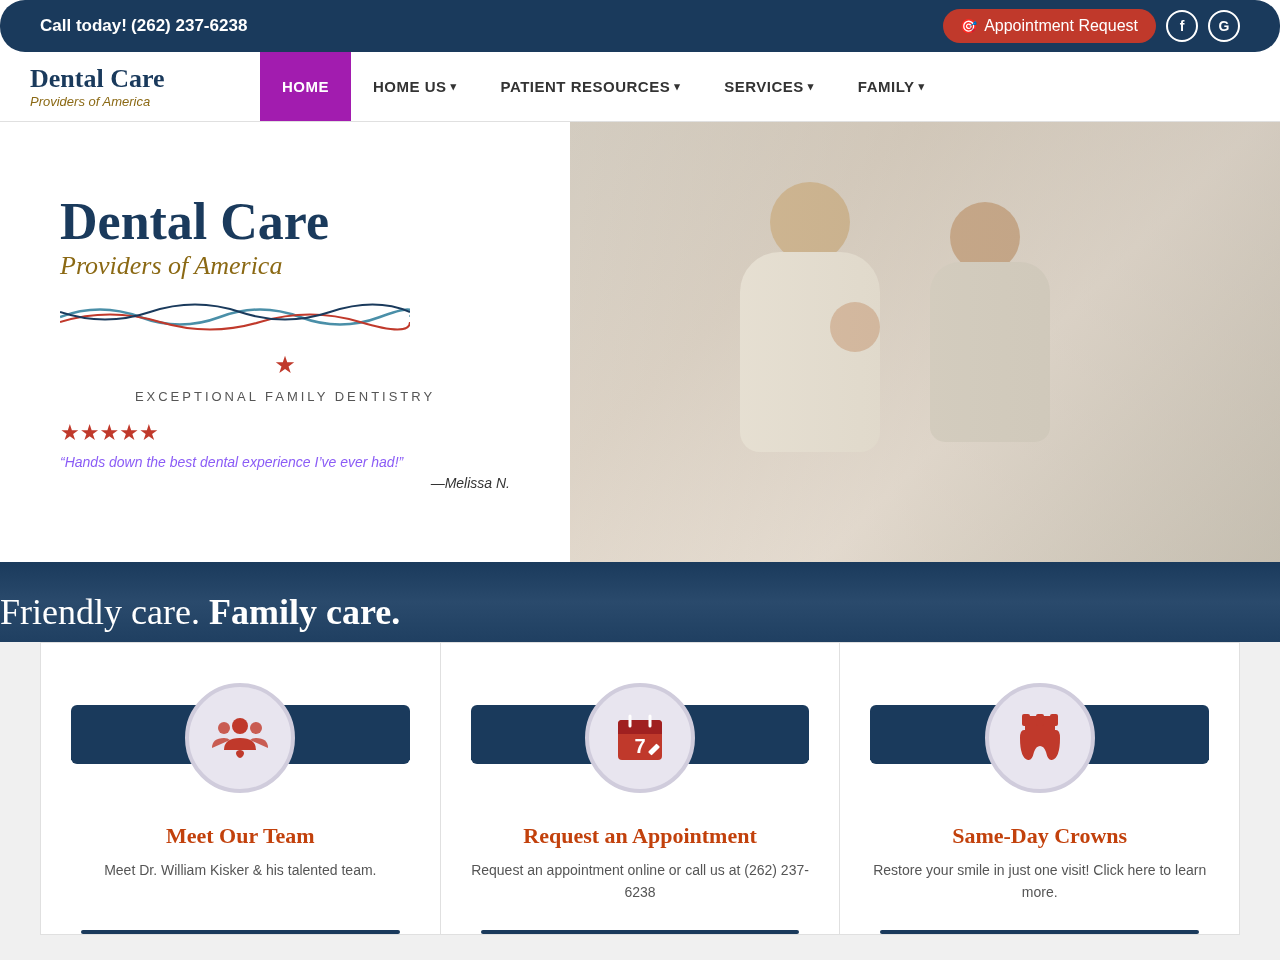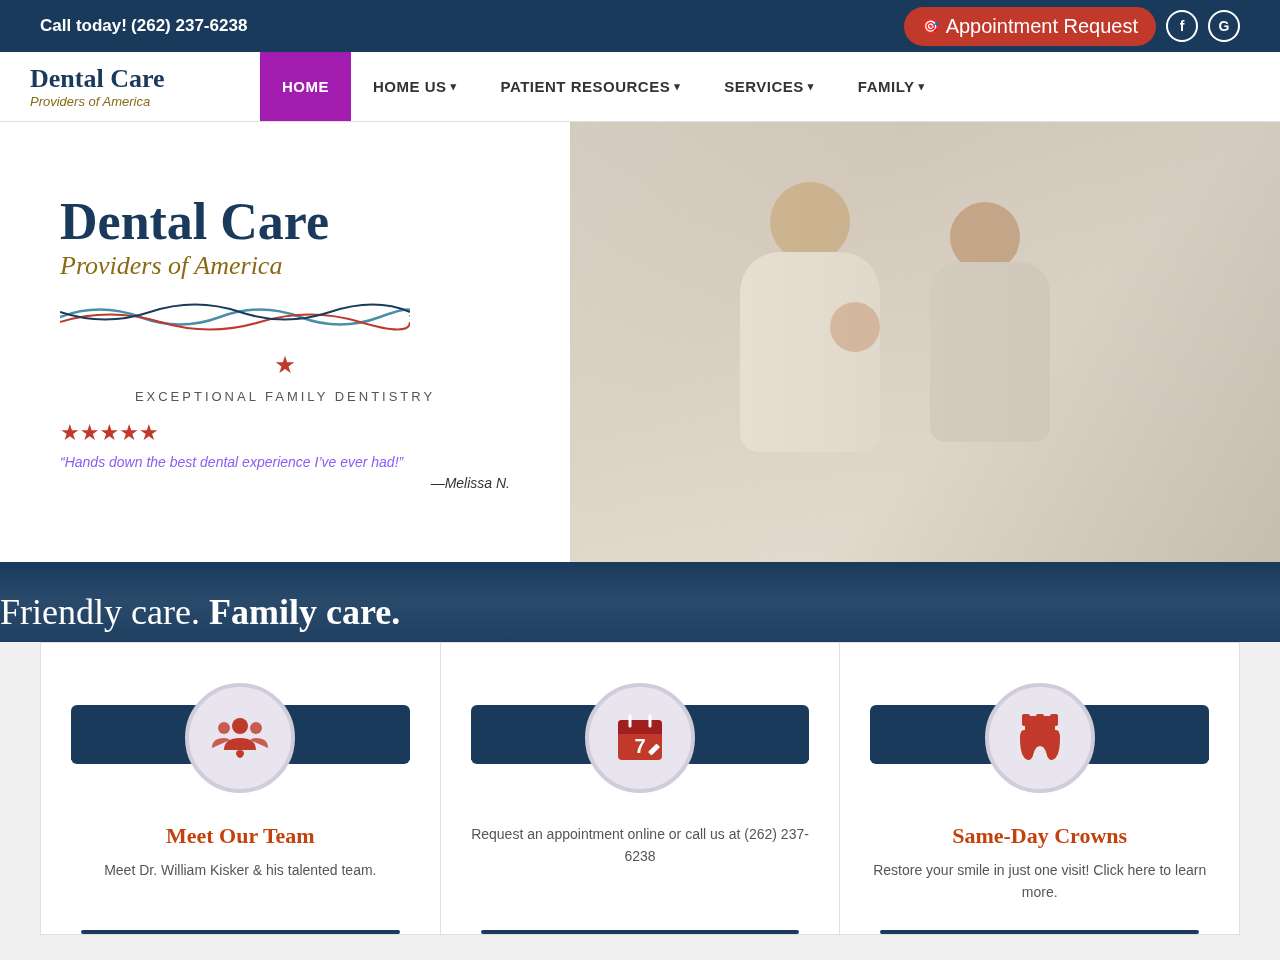--- a/index.html
+++ b/index.html
@@ -7,31 +7,32 @@
 
     
     .top-bar {
       background: #1a3a5c;
       color: white;
       display: flex;
       align-items: center;
       justify-content: space-between;
       padding: 16px 40px;
       height: 52px;
+      border-radius: 25px;
     }
     .top-bar-left { font-size: 15px; }
     .top-bar-left span { font-weight: bold; font-size: 17px; }
     .top-bar-right { display: flex; align-items: center; gap: 10px; }
     .appt-btn {
       background: #c0392b;
       color: white;
       border: none;
       border-radius: 25px;
       padding: 8px 18px;
-      font-size: 20px;
+      font-size: 16px;
       cursor: pointer;
       display: flex;
       align-items: center;
       gap: 6px;
     }
     .appt-btn::before { content: '🎯'; font-size: 14px; }
     .social-icon {
       width: 32px; height: 32px;
       border-radius: 50%;
       display: flex; align-items: center; justify-content: center;
@@ -348,20 +349,21 @@
             <line x1="20" y1="8" x2="20" y2="18" stroke="white" stroke-width="3" stroke-linecap="round"></line>
             <line x1="40" y1="8" x2="40" y2="18" stroke="white" stroke-width="3" stroke-linecap="round"></line>
 
             <text x="30" y="45" text-anchor="middle" font-size="20" font-weight="bold" fill="white" font-family="Arial">7</text>
 
             <rect x="38" y="44" width="12" height="5" rx="1" transform="rotate(-45 38 44)" fill="white"></rect>
           </svg>
         </div>
         <div class="card-bar-bottom"></div>
       </div>
+      <div class="card-title">Request an Appointment</div>
       <div class="card-desc">Request an appointment online or call us at (262) 237-6238</div>
       <div class="card-bottom-border"></div>
     </div>
 
     <div class="card">
       <div class="card-icon-wrap">
         <div class="card-bar"></div>
         <div class="icon-circle">
           <svg class="icon-svg" viewBox="0 0 60 60" xmlns="http://www.w3.org/2000/svg">
 

